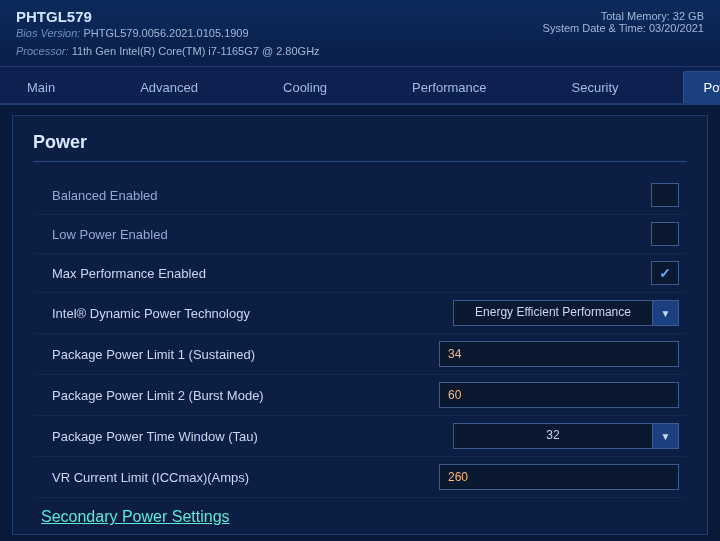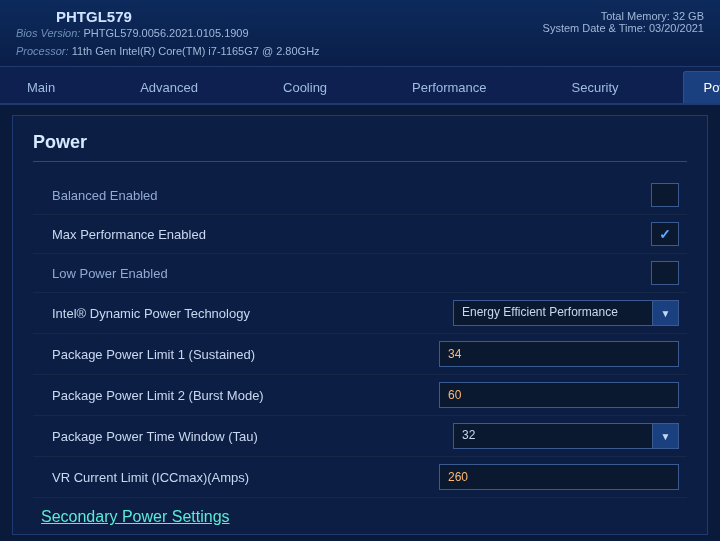--- a/index.html
+++ b/index.html
@@ -16,21 +16,20 @@
     
     .header {
       background: linear-gradient(180deg, #0d2a5c 0%, #0a1e48 100%);
       padding: 8px 16px 6px;
       border-bottom: 1px solid #1e3a6e;
     }
     .header-title {
       font-size: 15px;
       font-weight: bold;
       color: #d0e4ff;
-      margin-left: 40px;
     }
     .header-info {
       font-size: 11px;
       color: #a0b8d8;
       line-height: 1.6;
     }
     .header-info span.label {
       color: #7090b8;
       font-style: italic;
     }
@@ -132,20 +131,21 @@
       align-items: center;
     }
     .dropdown-field {
       background: #0a1830;
       border: 1px solid #3a5a90;
       color: #c8d8f0;
       font-size: 12px;
       padding: 4px 8px;
       height: 26px;
       min-width: 200px;
+      text-align: center;
     }
     .dropdown-arrow {
       background: #1a4080;
       border: 1px solid #3a5a90;
       border-left: none;
       width: 26px;
       height: 26px;
       display: flex;
       align-items: center;
       justify-content: center;
@@ -220,27 +220,27 @@
 
 <div class="content">
   <div class="section-title">Power</div>
 
   <div class="setting-row">
     <span class="setting-label">Balanced Enabled</span>
     <div class="checkbox-container"></div>
   </div>
 
   <div class="setting-row">
+    <span class="setting-label">Low Power Enabled</span>
+    <div class="checkbox-container"></div>
+  </div>
+
+  <div class="setting-row">
     <span class="setting-label enabled">Max Performance Enabled</span>
     <div class="checkbox-container checked"></div>
-  </div>
-
-  <div class="setting-row">
-    <span class="setting-label">Low Power Enabled</span>
-    <div class="checkbox-container"></div>
   </div>
 
   <div class="setting-row">
     <span class="setting-label enabled">Intel® Dynamic Power Technology</span>
     <div class="dropdown-container">
       <div class="dropdown-field">Energy Efficient Performance</div>
       <div class="dropdown-arrow">▼</div>
     </div>
   </div>
 

